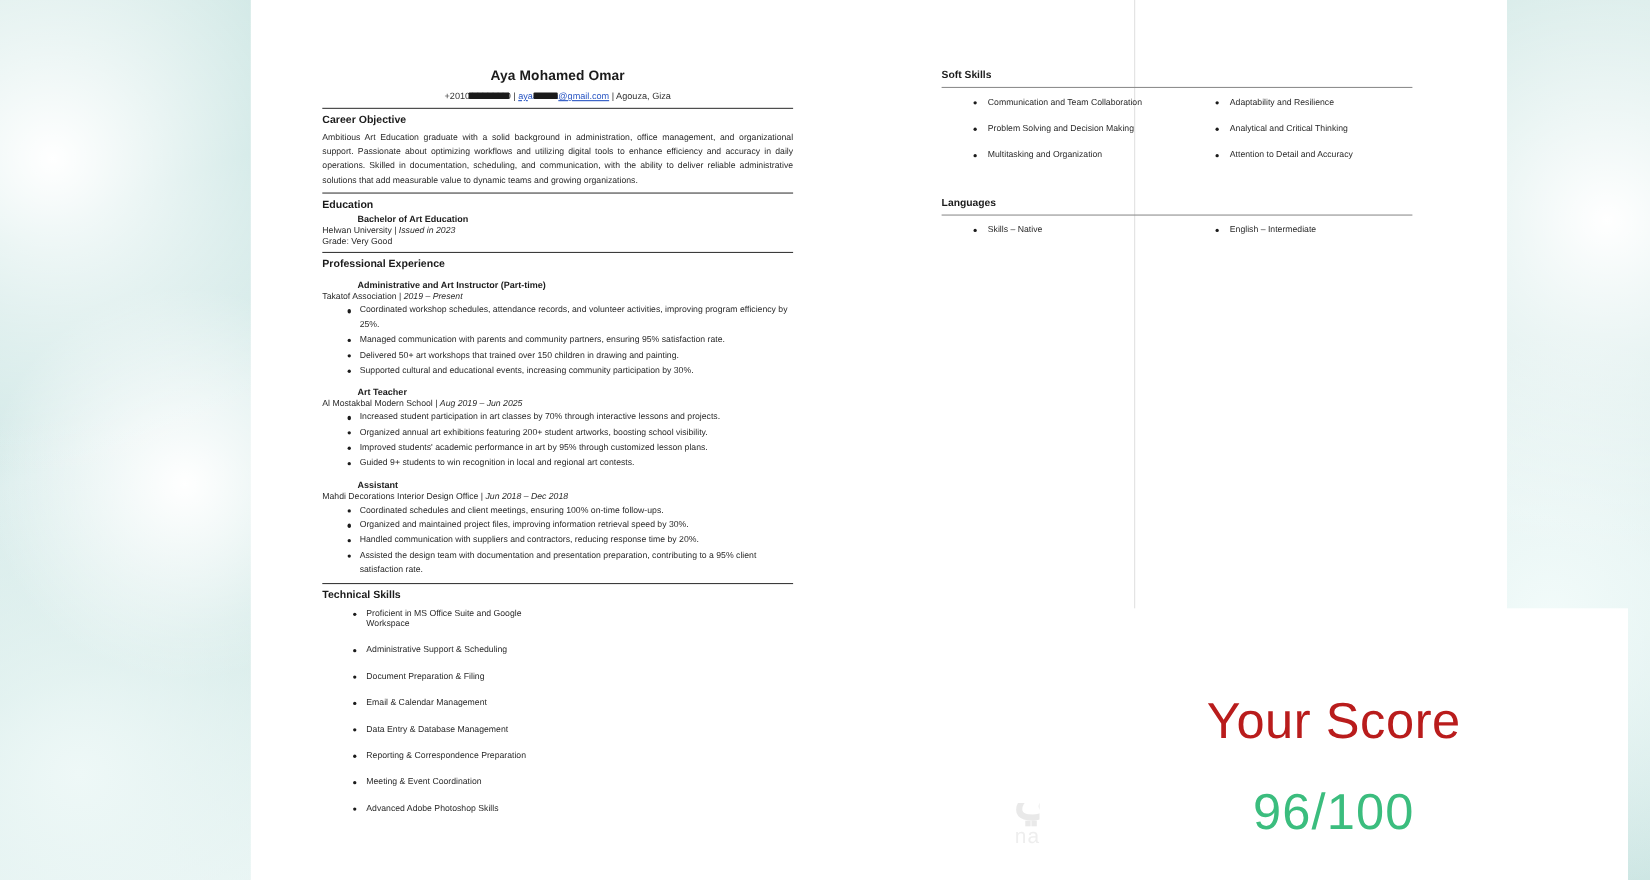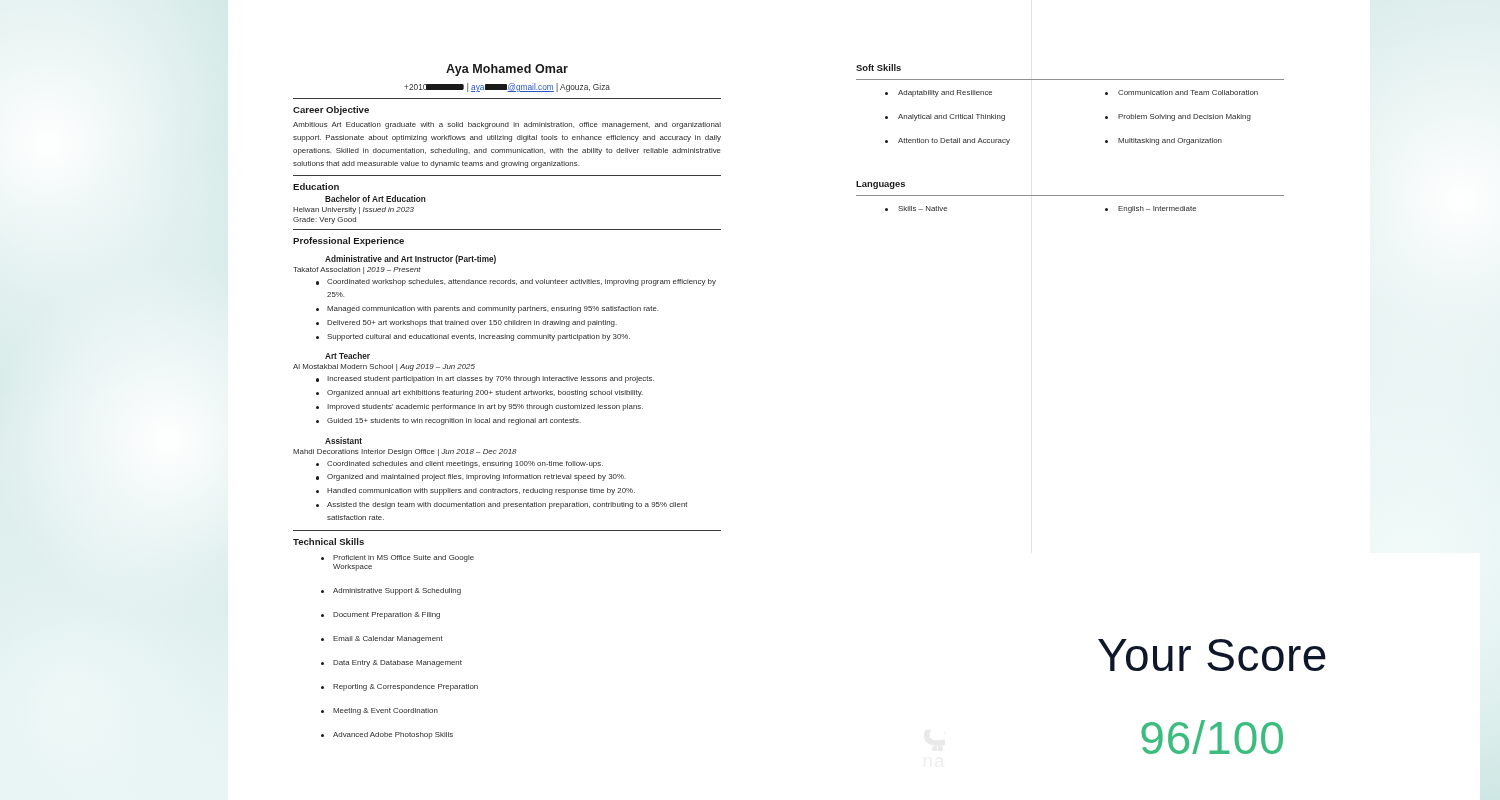--- a/index.html
+++ b/index.html
@@ -255,21 +255,21 @@
     width: 535px;
     height: 247px;
     background: #ffffff;
   }
   .score-title {
     position: absolute;
     left: 0; right: 0;
     top: 75px;
     text-align: center;
     font-size: 46px;
-    color: #0f172a;
+    color: #b91c1c;
     letter-spacing: .5px;
   }
   .score-value {
     position: absolute;
     left: 0; right: 0;
     top: 158px;
     text-align: center;
     font-size: 46px;
     color: #3bbd7e;
     letter-spacing: 1px;
@@ -328,21 +328,21 @@
         </ul>
       </div>
 
       <div class="exp-block">
         <div class="job-title">Art Teacher</div>
         <div class="job-sub"><span>Al Mostakbal Modern School | </span><em>Aug 2019 – Jun 2025</em></div>
         <ul class="bullets">
           <li>Increased student participation in art classes by 70% through interactive lessons and projects.</li>
           <li>Organized annual art exhibitions featuring 200+ student artworks, boosting school visibility.</li>
           <li>Improved students' academic performance in art by 95% through customized lesson plans.</li>
-          <li>Guided 15+ students to win recognition in local and regional art contests.</li>
+          <li>Guided 9+ students to win recognition in local and regional art contests.</li>
         </ul>
       </div>
 
       <div class="exp-block">
         <div class="job-title">Assistant</div>
         <div class="job-sub"><span>Mahdi Decorations Interior Design Office | </span><em>Jun 2018 – Dec 2018</em></div>
         <ul class="bullets">
           <li>Coordinated schedules and client meetings, ensuring 100% on-time follow-ups.</li>
           <li>Organized and maintained project files, improving information retrieval speed by 30%.</li>
           <li>Handled communication with suppliers and contractors, reducing response time by 20%.</li>
@@ -375,30 +375,30 @@
     </div>
   </div>
 
   <div class="col-right">
 
     <div class="r-sec-title">Soft Skills</div>
     <div class="r-rule"></div>
     <div class="r-grid">
       <div class="r-col">
         <ul>
+          <li>Communication and Team Collaboration</li>
+          <li>Problem Solving and Decision Making</li>
+          <li>Multitasking and Organization</li>
+        </ul>
+      </div>
+      <div class="r-col">
+        <ul>
           <li>Adaptability and Resilience</li>
           <li>Analytical and Critical Thinking</li>
           <li>Attention to Detail and Accuracy</li>
-        </ul>
-      </div>
-      <div class="r-col">
-        <ul>
-          <li>Communication and Team Collaboration</li>
-          <li>Problem Solving and Decision Making</li>
-          <li>Multitasking and Organization</li>
         </ul>
       </div>
     </div>
 
     <div style="height:18px"></div>
 
     <div class="r-sec-title">Languages</div>
     <div class="r-rule"></div>
     <div class="r-grid">
       <div class="r-col">

